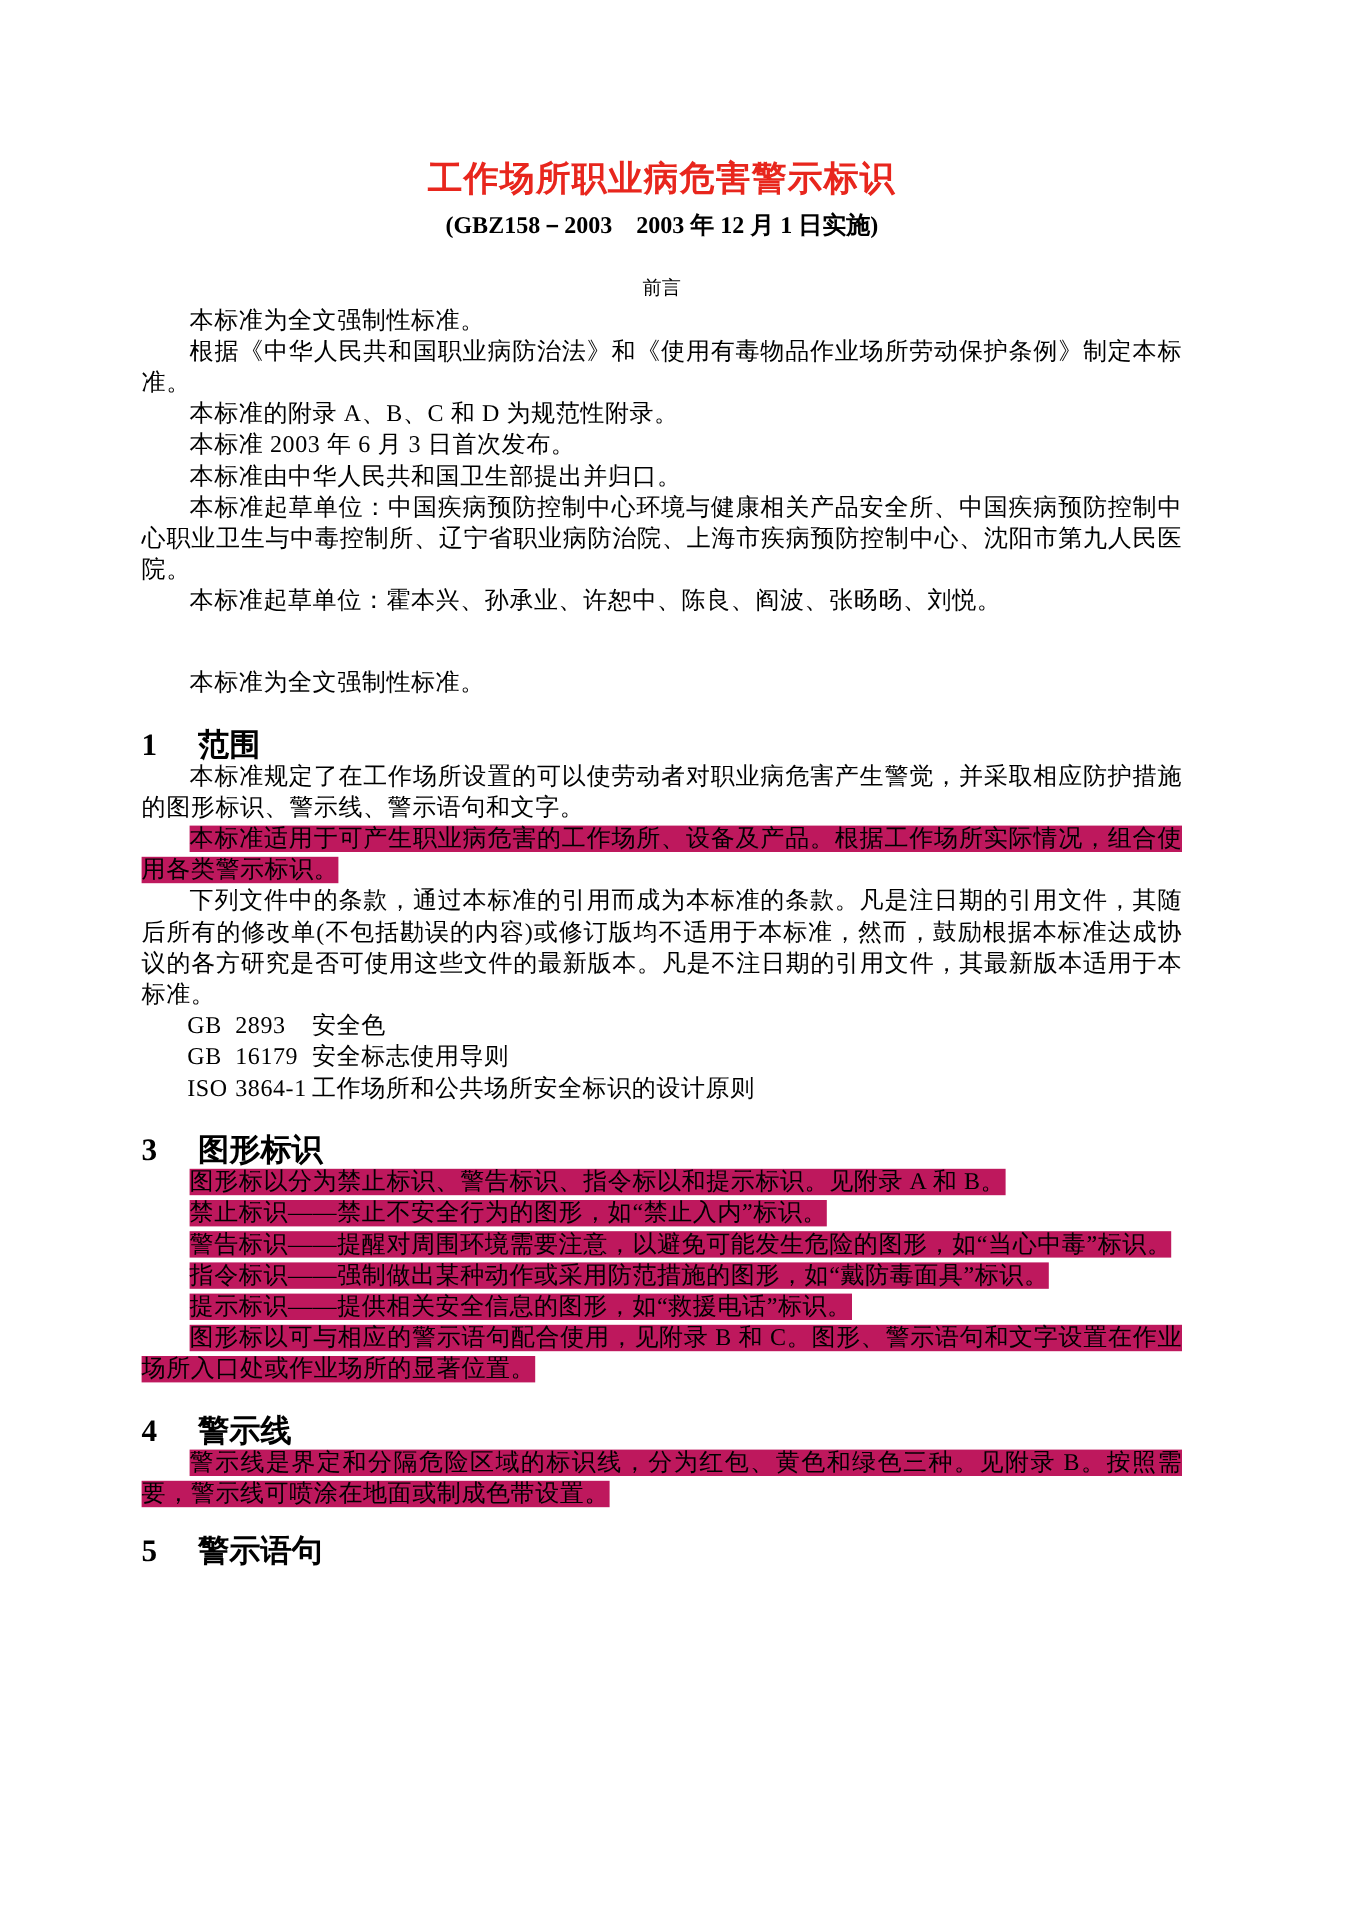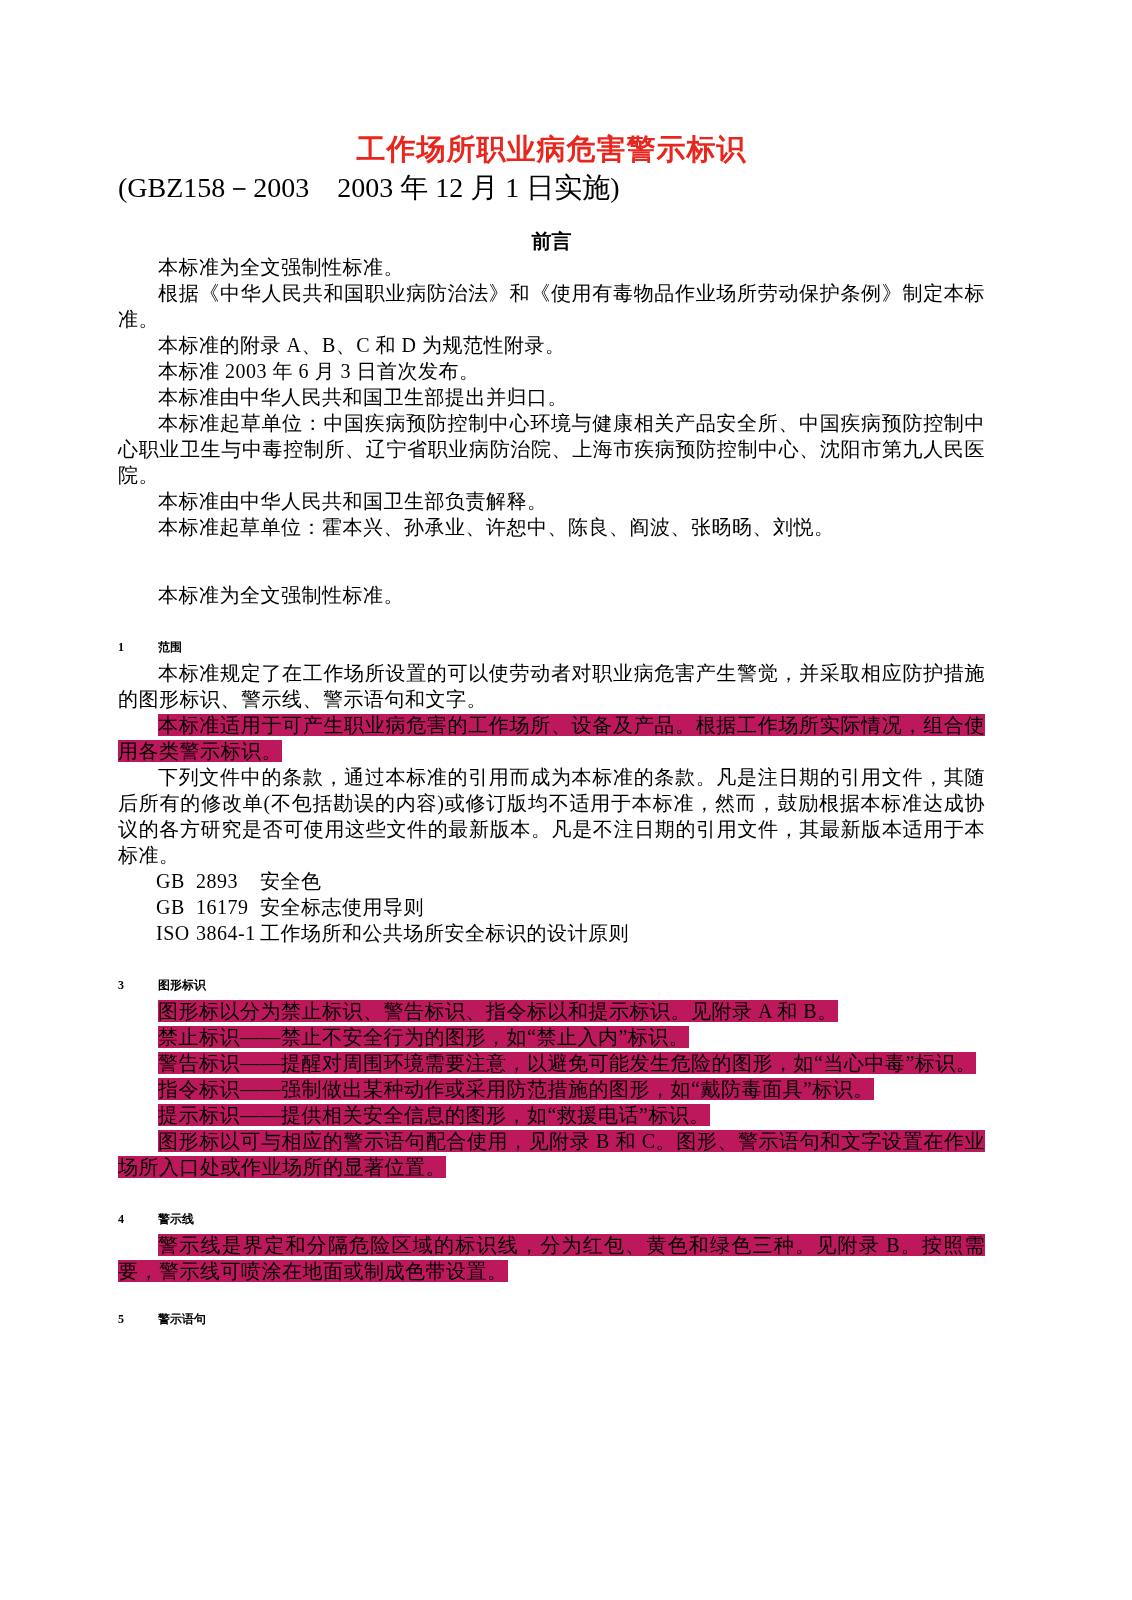--- a/index.html
+++ b/index.html
@@ -22,28 +22,29 @@
     margin: 0;
     color: #e8261d;
     font-size: 29px;
     font-weight: bold;
     text-align: center;
     line-height: 38px;
     letter-spacing: 1px;
   }
   .doc-subtitle {
     margin: 6px 0 0 0;
-    font-size: 28px;
-    font-weight: normal;
+    font-size: 20px;
+    font-weight: bold;
+    text-align: center;
     line-height: 28px;
   }
   .center-heading {
     margin: 26px 0 0 0;
-    font-size: 20px;
-    font-weight: bold;
+    font-size: 16px;
+    font-weight: normal;
     text-align: center;
     line-height: 26px;
   }
   p.body {
     margin: 0;
     font-size: 20px;
     line-height: 26px;
     text-align: justify;
     text-indent: 2em;
     letter-spacing: 0.5px;
@@ -51,21 +52,21 @@
     overflow-wrap: anywhere;
   }
   p.standalone {
     margin-top: 42px;
   }
   .section {
     margin: 0;
   }
   h2.sec-heading {
     margin: 22px 0 0 0;
-    font-size: 12px;
+    font-size: 26px;
     font-weight: bold;
     line-height: 26px;
   }
   .section-4 h2.sec-heading, .section-1 h2.sec-heading, .section-3 h2.sec-heading {
     margin-top: 26px;
   }
   .sec-num {
     display: inline-block;
     margin-right: 34px;
   }
@@ -97,21 +98,20 @@
   <div class="doc-subtitle">(GBZ158－2003　2003 年 12 月 1 日实施)</div>
 
   <div class="center-heading">前言</div>
 
   <p class="body">本标准为全文强制性标准。</p>
   <p class="body">根据《中华人民共和国职业病防治法》和《使用有毒物品作业场所劳动保护条例》制定本标准。</p>
   <p class="body">本标准的附录 A、B、C 和 D 为规范性附录。</p>
   <p class="body">本标准 2003 年 6 月 3 日首次发布。</p>
   <p class="body">本标准由中华人民共和国卫生部提出并归口。</p>
   <p class="body">本标准起草单位：中国疾病预防控制中心环境与健康相关产品安全所、中国疾病预防控制中心职业卫生与中毒控制所、辽宁省职业病防治院、上海市疾病预防控制中心、沈阳市第九人民医院。</p>
-  <p class="body">本标准由中华人民共和国卫生部负责解释。</p>
   <p class="body">本标准起草单位：霍本兴、孙承业、许恕中、陈良、阎波、张旸旸、刘悦。</p>
 
   <p class="body standalone">本标准为全文强制性标准。</p>
 
   <div class="section section-1">
     <h2 class="sec-heading"><span class="sec-num">1</span><span>范围</span></h2>
     <p class="body">本标准规定了在工作场所设置的可以使劳动者对职业病危害产生警觉，并采取相应防护措施的图形标识、警示线、警示语句和文字。</p>
     <p class="body"><span class="hl">本标准适用于可产生职业病危害的工作场所、设备及产品。根据工作场所实际情况，组合使用各类警示标识。</span></p>
   </div>
 

